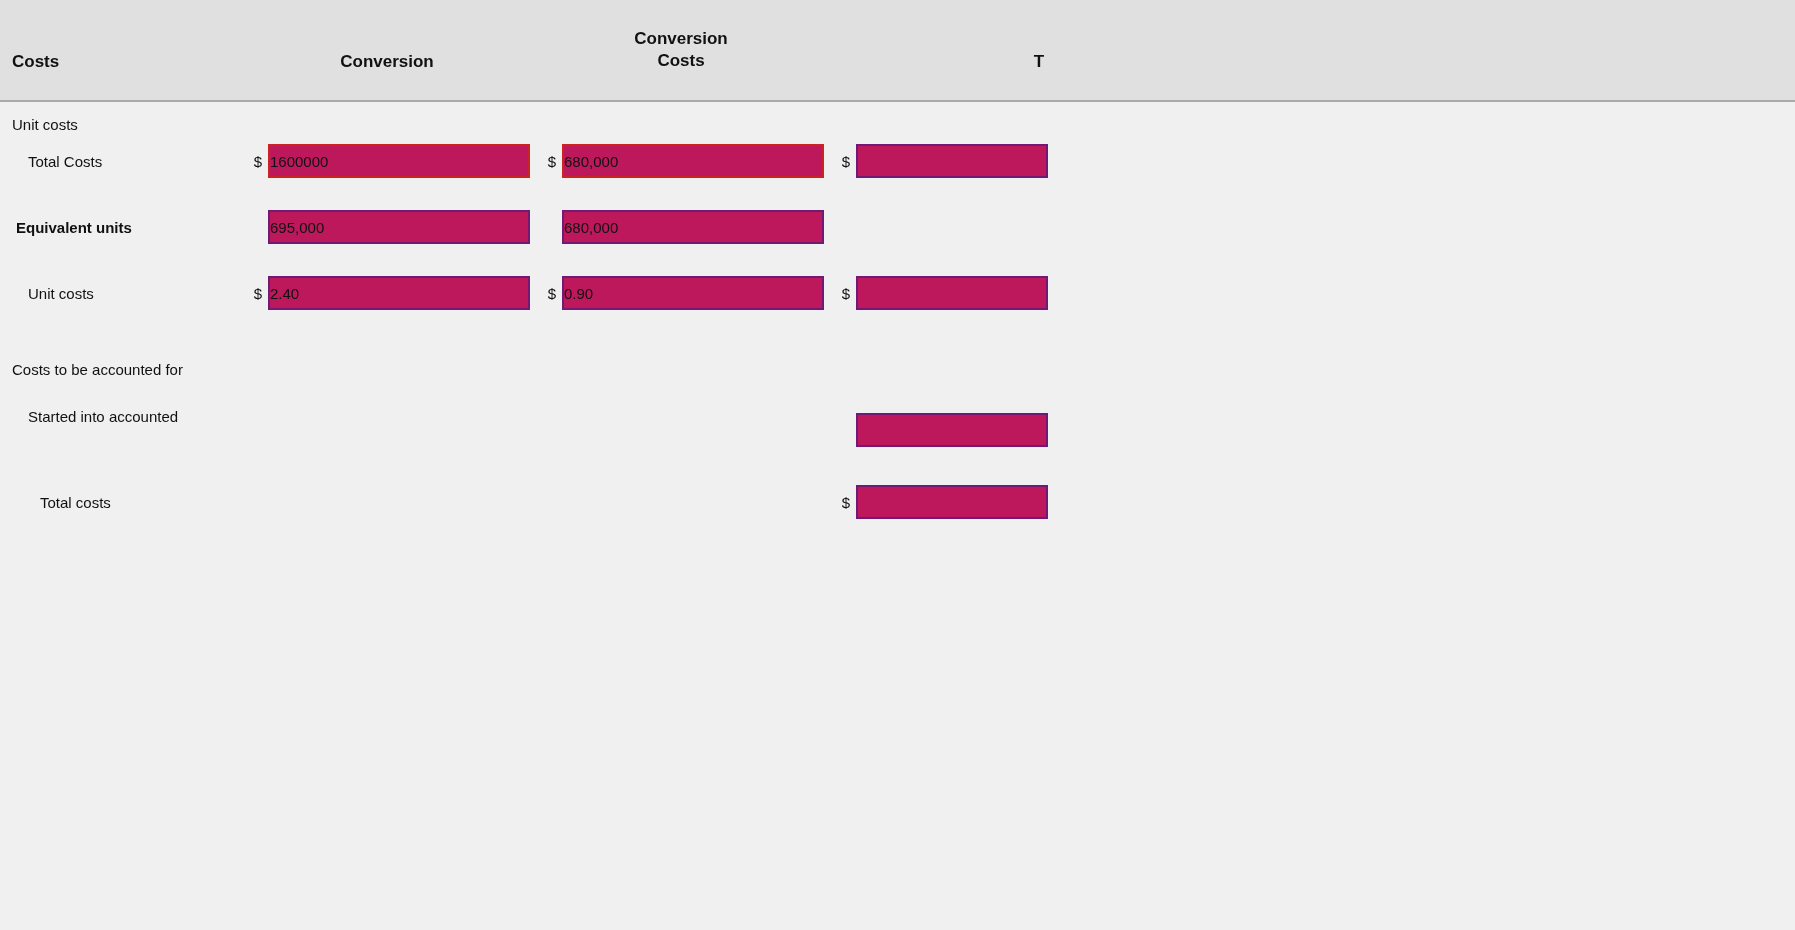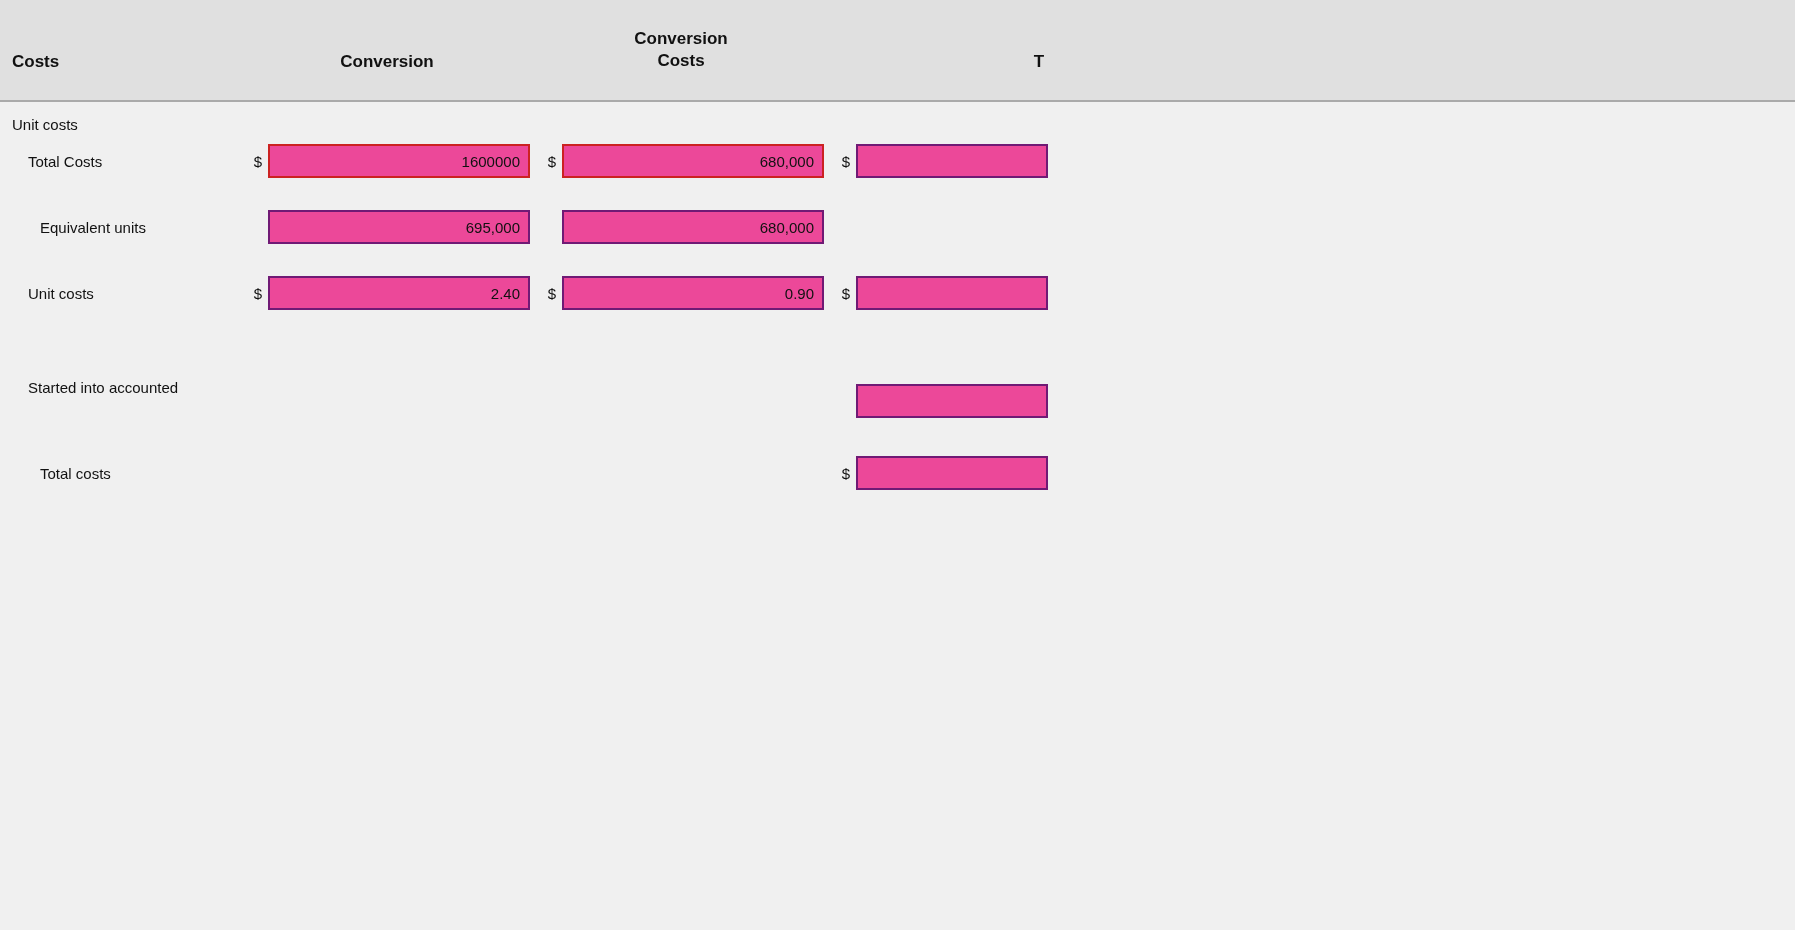--- a/index.html
+++ b/index.html
@@ -59,23 +59,23 @@
       padding-right: 2px;
     }
 
     .input-cell {
       padding: 2px 4px;
     }
 
     .input-box {
       width: 100%;
       height: 34px;
-      background: #ec4899;
+      background: #be185d;
       border: 1.5px solid #4a7c4a;
-      text-align: right;
+      text-align: left;
       padding-right: 8px;
       font-size: 15px;
       color: #111;
       outline: none;
     }
 
     .input-box.red-border {
       border: 2px solid #cc2222;
     }
 
@@ -157,21 +157,21 @@
           <input class="input-box green-border" type="text" value="" style="">
         </td>
         <td></td>
       </tr>
 
       <tr class="row-spacer">
           <td colspan="8"></td>
         </tr>
 
       <tr style="height:48px;">
-        <td style="padding-left:40px;">
+        <td style="padding-left:16px;font-weight:bold;">
           <span>Equivalent units</span>
         </td>
 
         <td></td>
         <td class="input-cell">
           <input class="input-box green-border" type="text" value="695,000" style="">
         </td>
 
         <td></td>
         <td class="input-cell">
@@ -212,20 +212,25 @@
         <td class="input-cell">
           <input class="input-box green-border" type="text" value="" style="">
         </td>
         <td></td>
       </tr>
 
       <tr>
           <td colspan="8" style="height:36px;"></td>
         </tr>
 
+      <tr class="section-header">
+        <td colspan="8" style="padding-top:8px; padding-bottom:4px; padding-left:12px; font-size:15px;">
+          <span>Costs to be accounted for</span>
+        </td>
+      </tr>
 
 
       <tr class="row-spacer">
           <td colspan="8"></td>
         </tr>
 
       <tr style="height:60px;">
         <td style="padding-left:28px; vertical-align:top; padding-top:8px;">
           <span>Started into accounted</span>
         </td>

